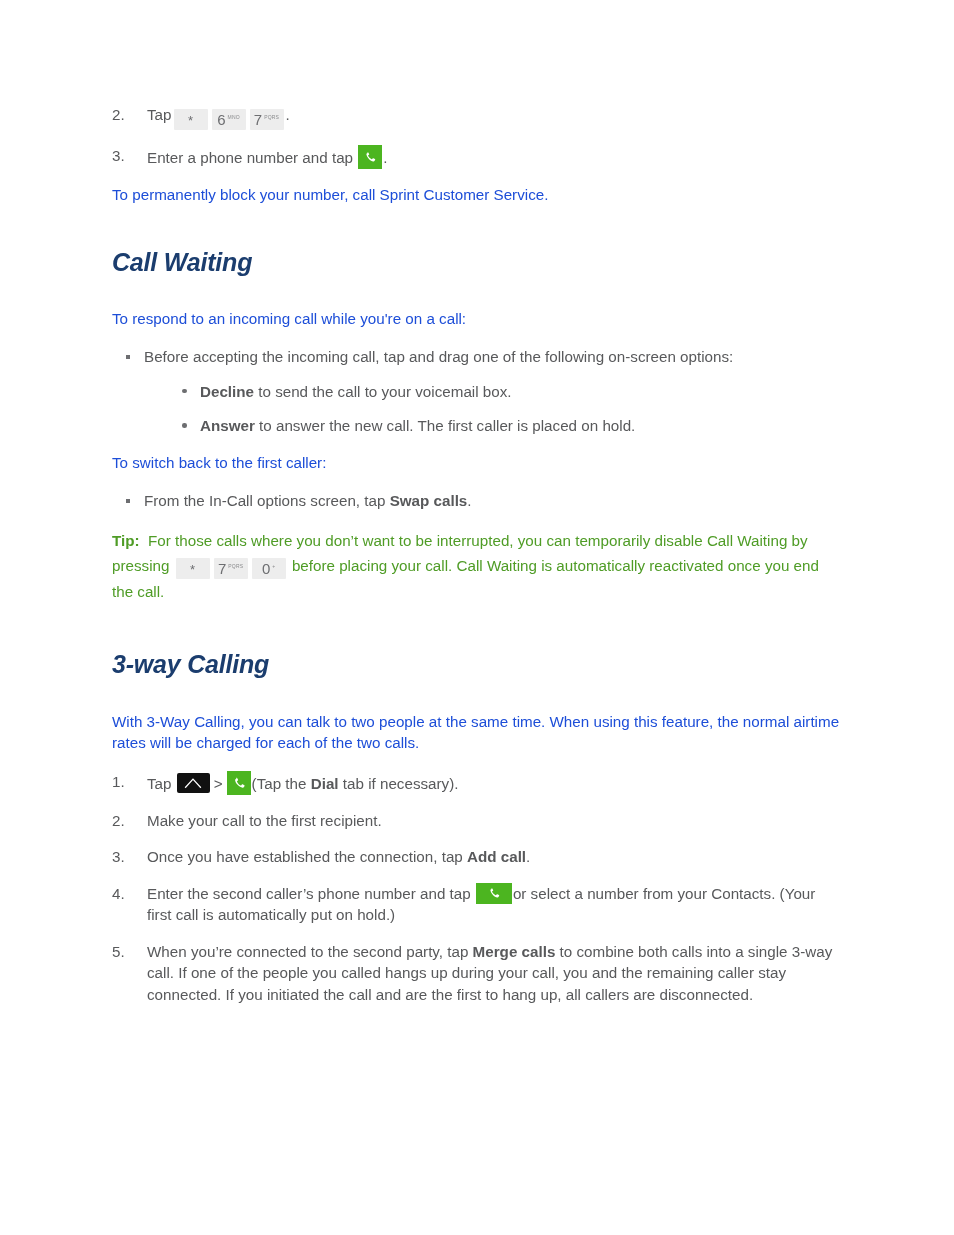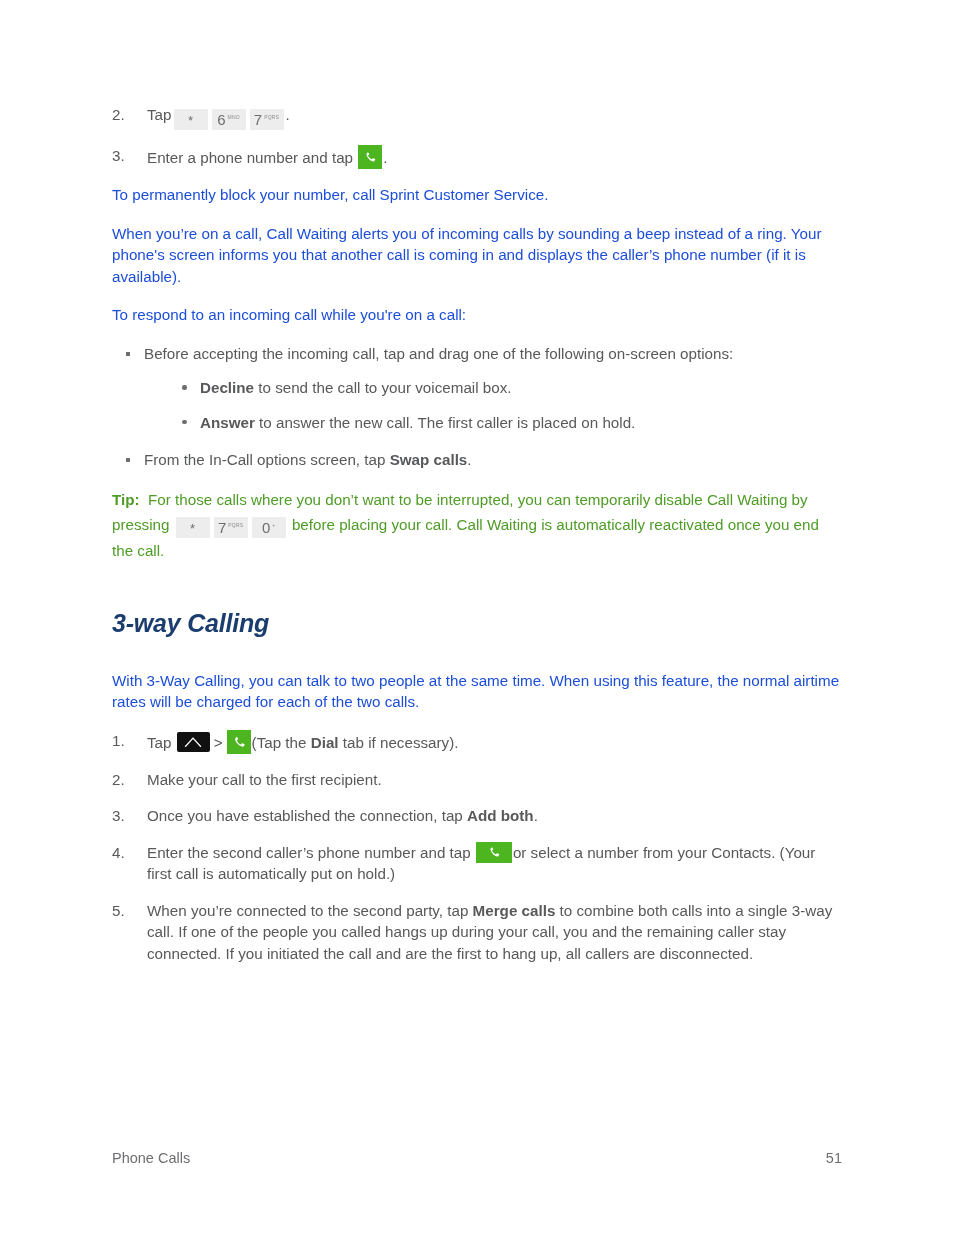--- a/index.html
+++ b/index.html
@@ -222,22 +222,24 @@
         <span class="icon-phone sq">
           <svg width="13" height="13" viewBox="0 0 24 24">
               <path fill="#ffffff" d="M7.4 3.2c.5-.3 1.1-.1 1.4.4l1.6 2.8c.3.5.2 1.1-.3 1.4l-1.3.9c-.3.2-.4.6-.3.9.5 1.3 1.5 2.9 2.6 4 1.1 1.1 2.7 2.1 4 2.6.3.1.7 0 .9-.3l.9-1.3c.3-.5.9-.6 1.4-.3l2.8 1.6c.5.3.7.9.4 1.4l-1 1.7c-.5.9-1.5 1.3-2.5 1.1-2.6-.5-5.6-2.2-8-4.6-2.4-2.4-4.1-5.4-4.6-8-.2-1 .2-2 1.1-2.5l1-.6z"></path>
             </svg>
         </span><span>.</span>
       </li>
     </ol>
 
     <p class="body">To permanently block your number, call Sprint Customer Service.</p>
 
-
-    <p class="body">When you’re on a call, Call Waiting alerts you of incoming calls by sounding a beep instead of a ring. Your phone's screen informs you that another call is coming in and displays the caller’s phone number (if it is available).</p>
+    <div class="h2-wrap-1">
+      <h2 class="section-heading">Call Waiting</h2>
+    </div>
+
 
     <p class="body tight">To respond to an incoming call while you're on a call:</p>
 
     <ul class="b1">
       <li>
         <span class="sq"></span>
         <span>Before accepting the incoming call, tap and drag one of the following on-screen options:</span>
         <div class="nested-wrap">
           <ul class="b2">
             <li>
@@ -246,20 +248,21 @@
             </li>
             <li>
               <span class="dot"></span>
               <b>Answer</b><span> to answer the new call. The first caller is placed on hold.</span>
             </li>
           </ul>
         </div>
       </li>
     </ul>
 
+    <p class="body tight">To switch back to the first caller:</p>
 
     <ul class="b1">
       <li>
         <span class="sq"></span>
         <span>From the In-Call options screen, tap </span><b>Swap calls</b><span>.</span>
       </li>
     </ul>
 
     <p class="tip">
       <span class="tip-label">Tip:</span>&nbsp;
@@ -287,37 +290,33 @@
               <path fill="#ffffff" d="M7.4 3.2c.5-.3 1.1-.1 1.4.4l1.6 2.8c.3.5.2 1.1-.3 1.4l-1.3.9c-.3.2-.4.6-.3.9.5 1.3 1.5 2.9 2.6 4 1.1 1.1 2.7 2.1 4 2.6.3.1.7 0 .9-.3l.9-1.3c.3-.5.9-.6 1.4-.3l2.8 1.6c.5.3.7.9.4 1.4l-1 1.7c-.5.9-1.5 1.3-2.5 1.1-2.6-.5-5.6-2.2-8-4.6-2.4-2.4-4.1-5.4-4.6-8-.2-1 .2-2 1.1-2.5l1-.6z"></path>
             </svg>
         </span><span>(Tap the </span><b>Dial</b><span> tab if necessary).</span>
       </li>
 
       <li>
         <span class="num">2.</span><span>Make your call to the first recipient.</span>
       </li>
 
       <li>
-        <span class="num">3.</span><span>Once you have established the connection, tap </span><b>Add both</b><span>.</span>
+        <span class="num">3.</span><span>Once you have established the connection, tap </span><b>Add call</b><span>.</span>
       </li>
 
       <li>
         <span class="num">4.</span><span>Enter the second caller’s phone number and tap</span>
         <span class="icon-phone wide">
           <svg width="13" height="13" viewBox="0 0 24 24">
               <path fill="#ffffff" d="M7.4 3.2c.5-.3 1.1-.1 1.4.4l1.6 2.8c.3.5.2 1.1-.3 1.4l-1.3.9c-.3.2-.4.6-.3.9.5 1.3 1.5 2.9 2.6 4 1.1 1.1 2.7 2.1 4 2.6.3.1.7 0 .9-.3l.9-1.3c.3-.5.9-.6 1.4-.3l2.8 1.6c.5.3.7.9.4 1.4l-1 1.7c-.5.9-1.5 1.3-2.5 1.1-2.6-.5-5.6-2.2-8-4.6-2.4-2.4-4.1-5.4-4.6-8-.2-1 .2-2 1.1-2.5l1-.6z"></path>
             </svg>
         </span><span>or select a number from your Contacts. (Your first call is automatically put on hold.)</span>
       </li>
 
       <li>
         <span class="num">5.</span><span>When you’re connected to the second party, tap </span><b>Merge calls</b><span> to combine both calls into a single 3-way call. If one of the people you called hangs up during your call, you and the remaining caller stay connected. If you initiated the call and are the first to hang up, all callers are disconnected.</span>
       </li>
 
     </ol>
 
   </div>
 
-  <div class="footer">
-    <span>Phone Calls</span>
-    <span>51</span>
-  </div>
 </div>
 
 </body></html>

